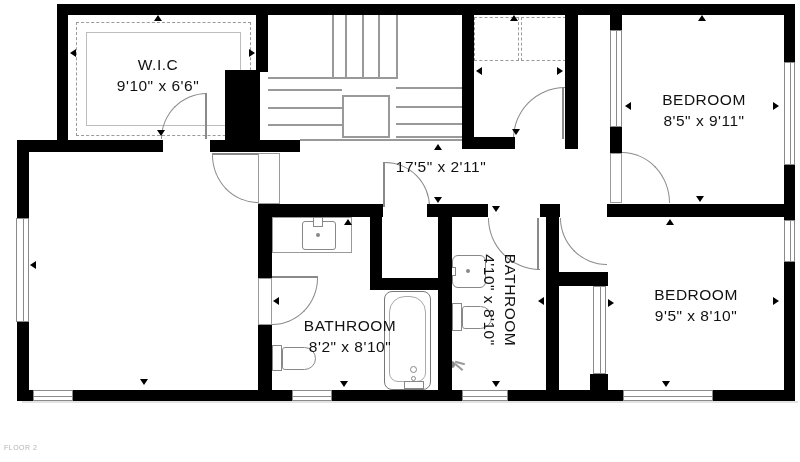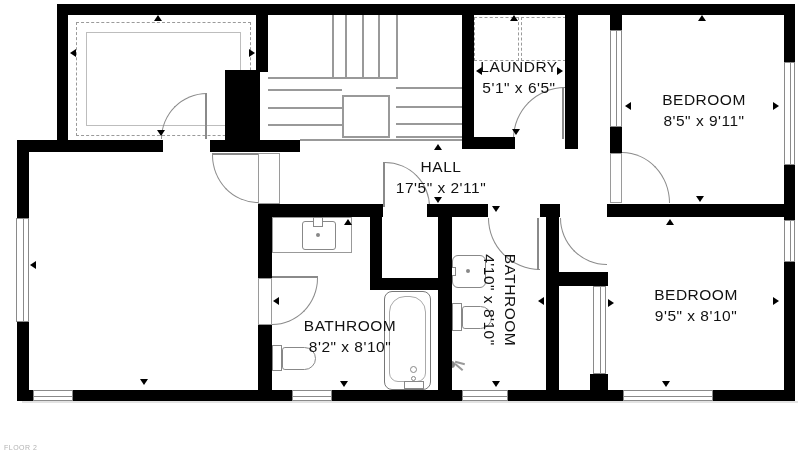--- a/index.html
+++ b/index.html
@@ -178,30 +178,29 @@
   <div class="tk l" style="left:625px;top:102px;"></div>
   <div class="tk l" style="left:538px;top:297px;"></div>
   <div class="tk l" style="left:273px;top:297px;"></div>
   <div class="tk r" style="left:249px;top:49px;"></div>
   <div class="tk r" style="left:557px;top:67px;"></div>
   <div class="tk r" style="left:773px;top:102px;"></div>
   <div class="tk r" style="left:440px;top:297px;"></div>
   <div class="tk r" style="left:773px;top:297px;"></div>
   <div class="tk r" style="left:608px;top:299px;"></div>
 
-  <div class="lbl" style="left:419px;top:56px;width:200px;">
-    <div class="nm">LAUNDRY</div>
-    <div>5'1" x 6'5"</div>
+  <div class="lbl" style="left:58px;top:54px;width:200px;">
+    <div class="nm">W.I.C</div>
+    <div>9'10" x 6'6"</div>
   </div>
   <div class="lbl" style="left:624px;top:89px;width:160px;">
     <div class="nm">BEDROOM</div>
     <div>8'5" x 9'11"</div>
   </div>
   <div class="lbl" style="left:341px;top:156px;width:200px;">
-    <div class="nm">HALL</div>
     <div>17'5" x 2'11"</div>
   </div>
   <div class="lbl" style="left:260px;top:315px;width:180px;">
     <div class="nm">BATHROOM</div>
     <div>8'2" x 8'10"</div>
   </div>
   <div class="lbl rot90" style="left:435px;top:279px;width:130px;height:42px;">
     <div class="nm">BATHROOM</div>
     <div>4'10" x 8'10"</div>
   </div>

